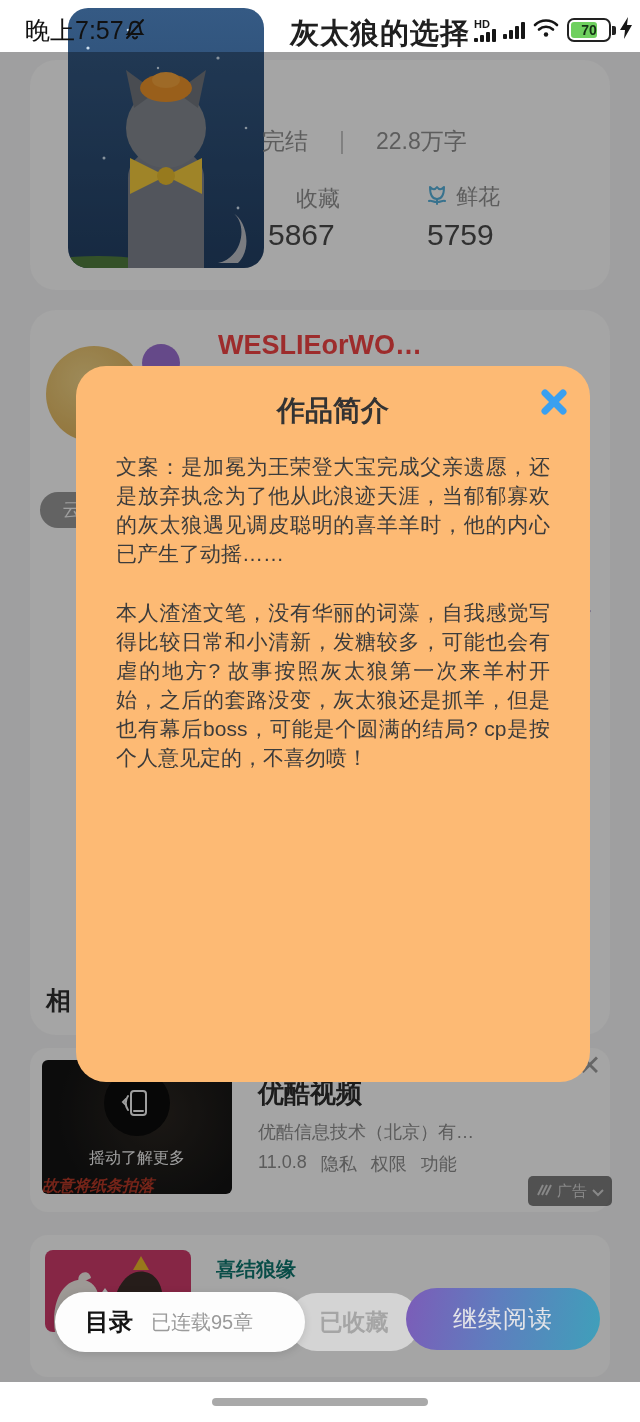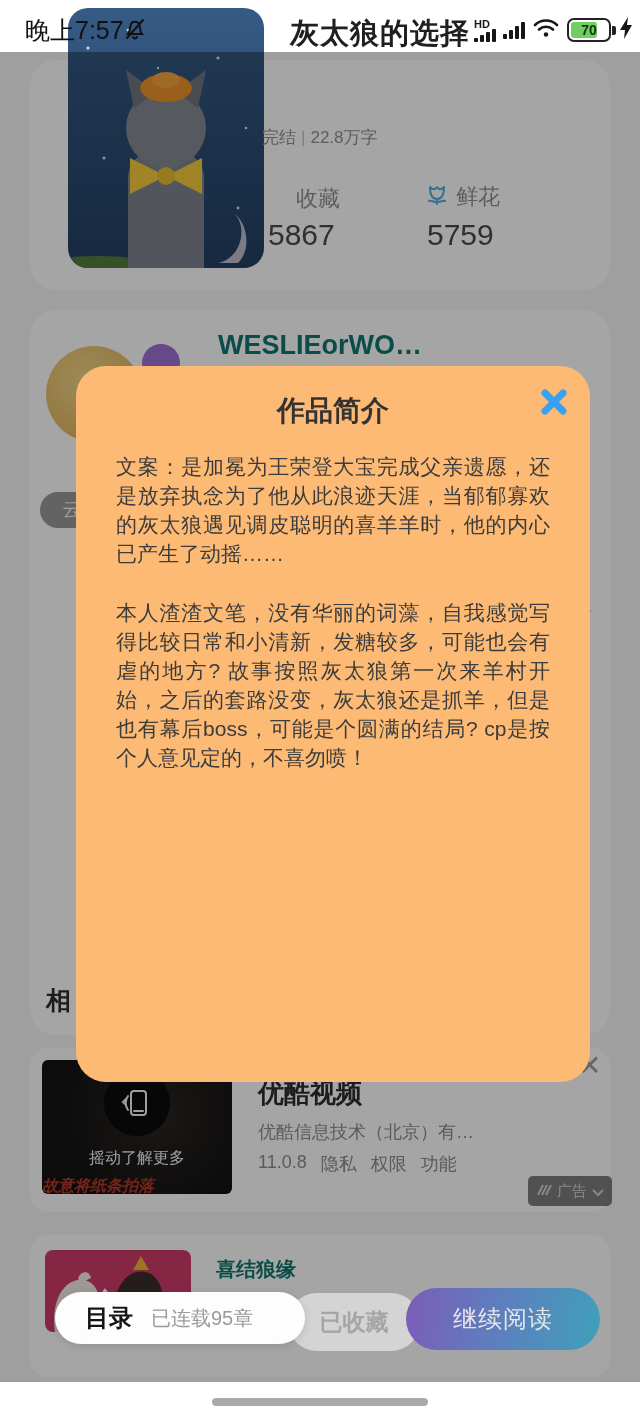--- a/index.html
+++ b/index.html
@@ -18,32 +18,32 @@
   .sigbars i{display:block;width:4px;background:#161616;border-radius:1px;}
   .hdlabel{font-size:11px;font-weight:bold;color:#161616;line-height:10px;}
   #battery{position:relative;width:44px;height:24px;border:2.5px solid #222;border-radius:7px;display:flex;align-items:center;}
   #battery .fill{position:absolute;left:2px;top:2px;bottom:2px;width:26px;background:#6fd05f;border-radius:3px;}
   #battery .pct{position:relative;z-index:1;width:100%;text-align:center;font-size:14px;color:#143014;font-weight:bold;}
   #battery .nub{position:absolute;right:-7px;top:6px;width:4px;height:9px;background:#222;border-radius:0 2px 2px 0;}
 
   
   #book-card{left:30px;top:60px;width:580px;height:230px;background:#fafafa;border-radius:26px;z-index:1;}
   #cover{left:68px;top:8px;width:196px;height:260px;border-radius:20px;overflow:hidden;z-index:3;}
-  #meta-row{left:262px;top:126px;font-size:17px;color:#8e8e8e;z-index:4;display:flex;gap:5px;align-items:center;}
+  #meta-row{left:262px;top:126px;font-size:23px;color:#8e8e8e;z-index:4;display:flex;gap:31px;align-items:center;}
   #meta-row .div{color:#c0c0c0;}
   .stat-label{font-size:22px;color:#8e8e8e;}
   .stat-value{font-size:30px;color:#4a4a4a;font-weight:500;}
   #stat-fav-label{left:296px;top:184px;z-index:4;}
   #stat-fav-value{left:268px;top:218px;z-index:4;}
   #stat-flower{left:424px;top:182px;z-index:4;display:flex;align-items:center;gap:6px;}
   #stat-flower-value{left:427px;top:218px;z-index:4;}
 
   
   #section-card{left:30px;top:310px;width:580px;height:725px;background:#fafafa;border-radius:26px;z-index:1;}
-  #weslie-title{left:0;top:330px;width:640px;text-align:center;font-size:27px;font-weight:bold;color:#0f766e;z-index:3;}
+  #weslie-title{left:0;top:330px;width:640px;text-align:center;font-size:27px;font-weight:bold;color:#ef4444;z-index:3;}
   #avatar{left:46px;top:346px;width:96px;height:96px;border-radius:50%;background:radial-gradient(circle at 40% 35%,#efd287,#d9a94e);z-index:3;}
   #avatar-badge{left:142px;top:344px;width:38px;height:38px;border-radius:50%;background:#9a6fd0;z-index:3;}
   #cloud-pill{left:40px;top:492px;width:64px;height:36px;border-radius:18px;background:rgba(70,70,70,.55);color:#f0f0f0;font-size:19px;display:flex;align-items:center;justify-content:center;z-index:3;}
   .chev{z-index:3;}
   #partial-heading{left:46px;top:984px;font-size:25px;font-weight:bold;color:#2d2d2d;z-index:3;}
 
   
   #ad-card{left:30px;top:1048px;width:580px;height:164px;background:#fafafa;border-radius:18px;z-index:1;}
   #ad-close{left:578px;top:1052px;font-size:28px;color:#9b9b9b;z-index:3;line-height:28px;}
   #ad-thumb{left:42px;top:1060px;width:190px;height:134px;border-radius:6px;background:radial-gradient(circle at 60% 40%,#2a2520,#131313 70%);overflow:hidden;z-index:3;}
@@ -65,21 +65,21 @@
   #scrim{left:0;top:52px;width:640px;height:1330px;background:rgba(0,0,0,.34);z-index:10;}
 
   
   #dialog{left:76px;top:366px;width:514px;height:716px;background:#fdba74;border-radius:30px;z-index:20;overflow:hidden;}
   #dialog-close{position:absolute;right:16px;top:16px;width:40px;height:40px;display:flex;align-items:center;justify-content:center;}
   #dialog-title{position:absolute;left:0;top:26px;width:100%;text-align:center;font-size:28px;font-weight:bold;color:#333;}
   #dialog-body{position:absolute;left:40px;top:86px;width:434px;height:570px;overflow:hidden;font-size:21px;line-height:29px;color:#3c3c3c;text-align:justify;}
   #dialog-body p{margin:0 0 30px 0;}
 
   
-  #bar-toc{left:55px;top:1292px;width:250px;height:52px;background:#fdfdfd;border-radius:30px;display:flex;align-items:center;z-index:30;box-shadow:0 2px 8px rgba(0,0,0,.12);}
+  #bar-toc{left:55px;top:1292px;width:250px;height:60px;background:#fdfdfd;border-radius:30px;display:flex;align-items:center;z-index:30;box-shadow:0 2px 8px rgba(0,0,0,.12);}
   #bar-toc .toc{font-size:24px;font-weight:bold;color:#141414;margin-left:30px;}
   #bar-toc .serial{font-size:20px;color:#9a9a9a;margin-left:18px;}
   #bar-collected{left:288px;top:1293px;width:132px;height:58px;background:#d4d4d4;border-radius:29px;display:flex;align-items:center;justify-content:center;font-size:23px;color:#a5a5a5;z-index:29;font-weight:bold;}
   #bar-continue{left:406px;top:1288px;width:194px;height:62px;border-radius:31px;background:linear-gradient(100deg,#7c5cb8 0%,#5f7dbe 45%,#3fa0ba 100%);display:flex;align-items:center;justify-content:center;font-size:24px;color:#e4e4e8;z-index:30;letter-spacing:1px;}
   #home-indicator{left:212px;top:1398px;width:216px;height:8px;border-radius:4px;background:#a9a9a9;z-index:5;}
 </style>
 </head>
 <body>
 
 <div class="screen">

